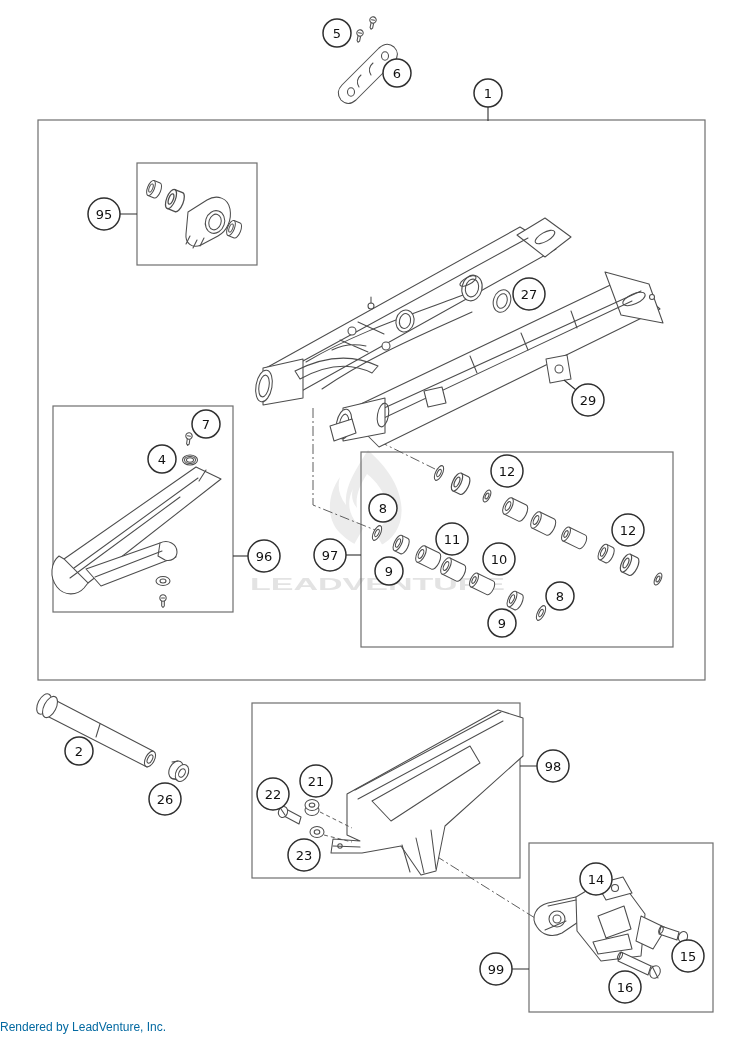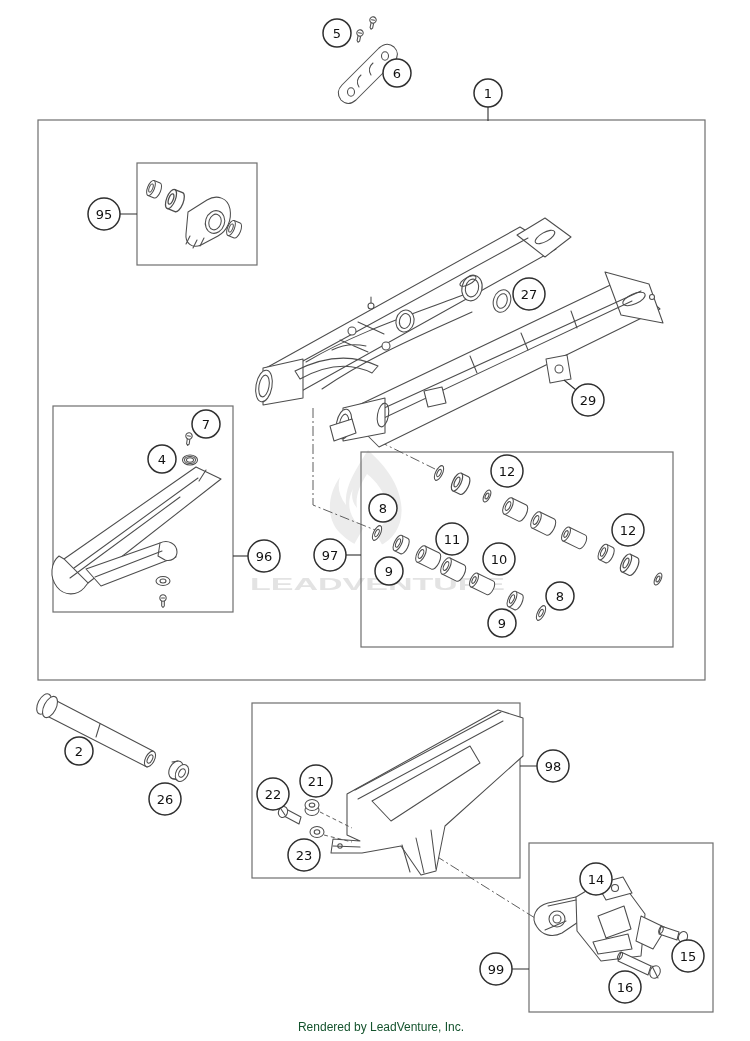--- a/index.html
+++ b/index.html
@@ -11,22 +11,22 @@
   .ns{fill:none;stroke:var(--line);stroke-width:1.05;stroke-linecap:round;stroke-linejoin:round;}
   .dash{fill:none;stroke:var(--line);stroke-width:.9;stroke-dasharray:4 3;}
   .dashdot{fill:none;stroke:#5f5f5f;stroke-width:1;stroke-dasharray:10 3 2 3;}
   .group-box{fill:none;stroke:var(--box);stroke-width:1.2;}
   .leader{stroke:var(--callout);stroke-width:1.1;}
   .callout-circle{fill:#fff;stroke:var(--callout);stroke-width:1.5;}
   .callout-text{font:13px "DejaVu Sans",sans-serif;fill:#111;text-anchor:middle;}
   .wm-text{font-family:"Liberation Sans",sans-serif;font-weight:bold;font-size:17px;fill:var(--wm);}
   .wm-shape{fill:#ececec;}
   .wm-inner{fill:#fff;}
-  .footer{position:absolute;left:0;right:0;bottom:7px;text-align:center;
-          font:12px "Liberation Sans",sans-serif;color:#14532d;padding-left:12px;}
+  .footer{position:absolute;left:0;right:0;bottom:7px;
+          font:12px "Liberation Sans",sans-serif;color:#0369a1;}
 </style>
 </head>
 <body>
 
 <div class="stage" style="--line: #4d4d4d; --box: #6e6e6e; --callout: #2f2f2f; --wm: #e3e3e3;">
 <svg width="750" height="1041" viewBox="0 0 750 1041">
   <defs>
     <g id="p-washer">
           <ellipse class="pt" rx="3.4" ry="8"></ellipse>
           <ellipse class="pt" rx="1.7" ry="4"></ellipse>

